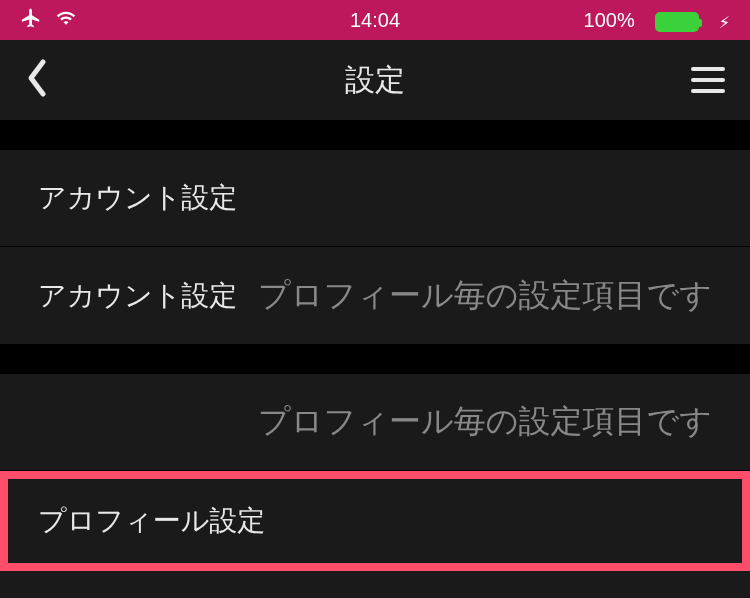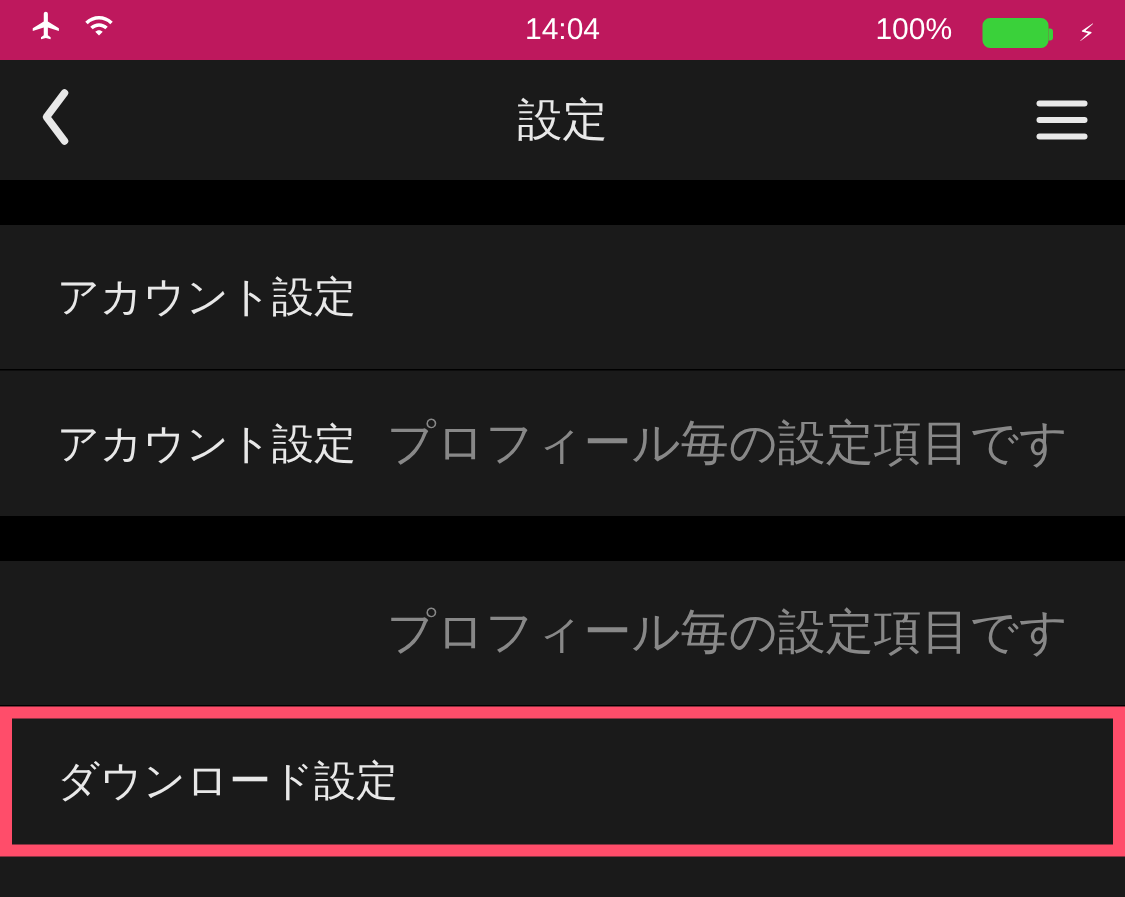--- a/index.html
+++ b/index.html
@@ -180,18 +180,18 @@
   </div>
 </div>
 
 <div class="spacer"></div>
 
 <div class="list-section">
   <div class="list-item">
     <span class="item-sub">プロフィール毎の設定項目です</span>
   </div>
   <div class="list-item highlighted">
-    <span class="item-label">ダウンロード設定</span>
+    <span class="item-label">プロフィール設定</span>
   </div>
   <div class="list-item">
     
   </div>
 </div>
 
 </body></html>

